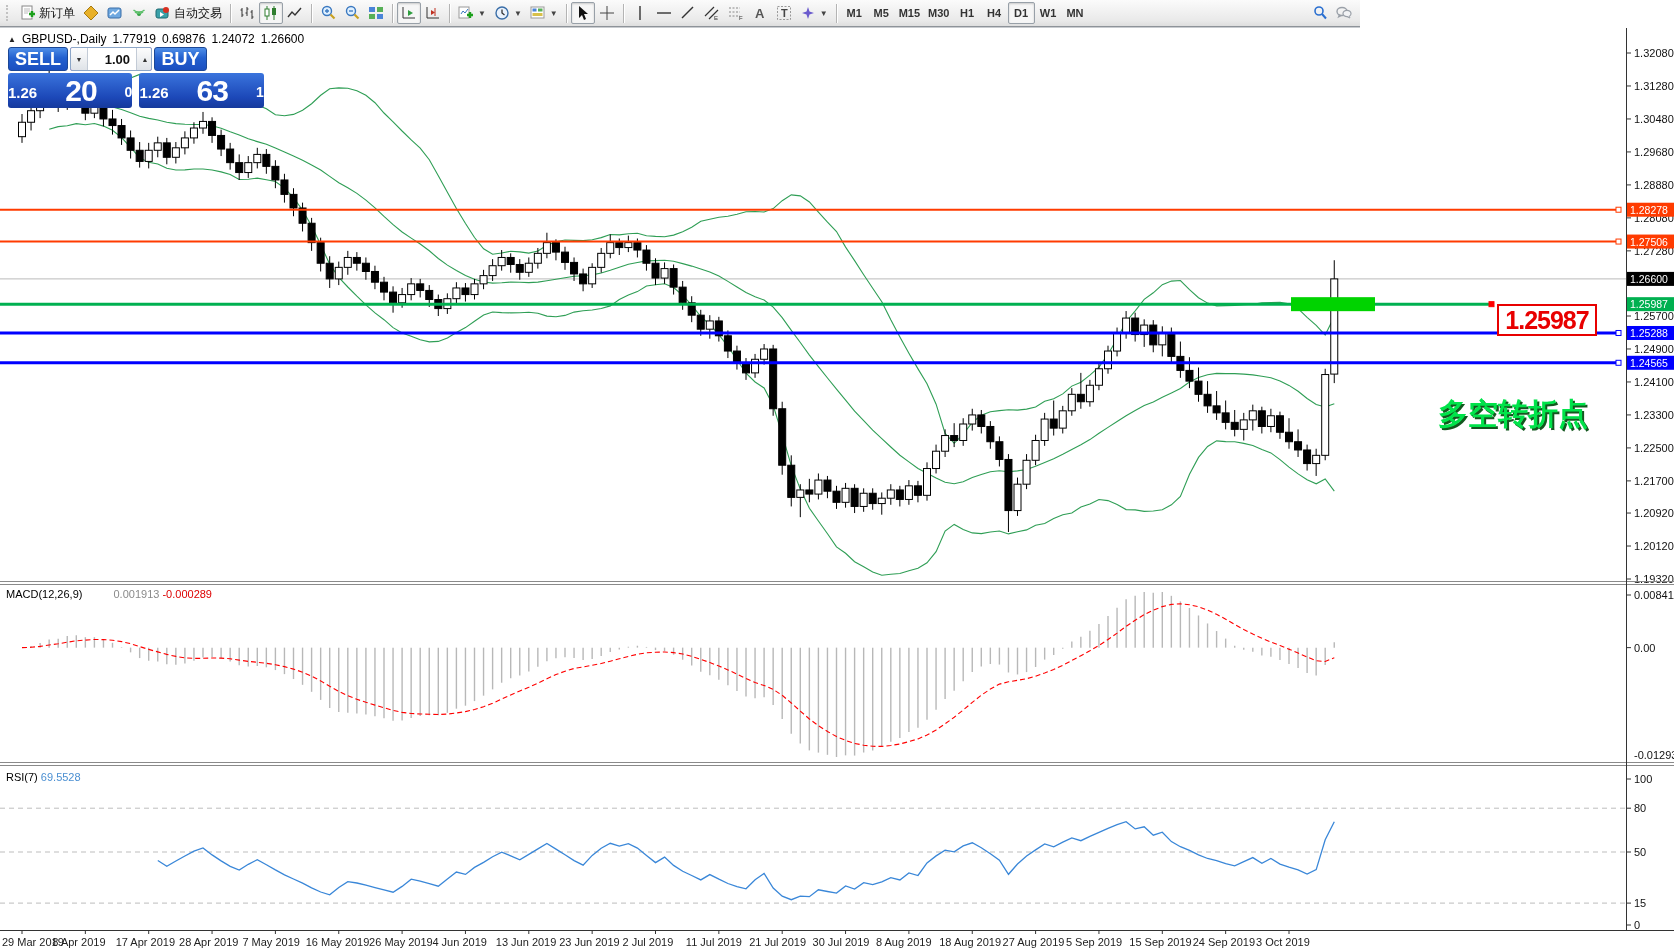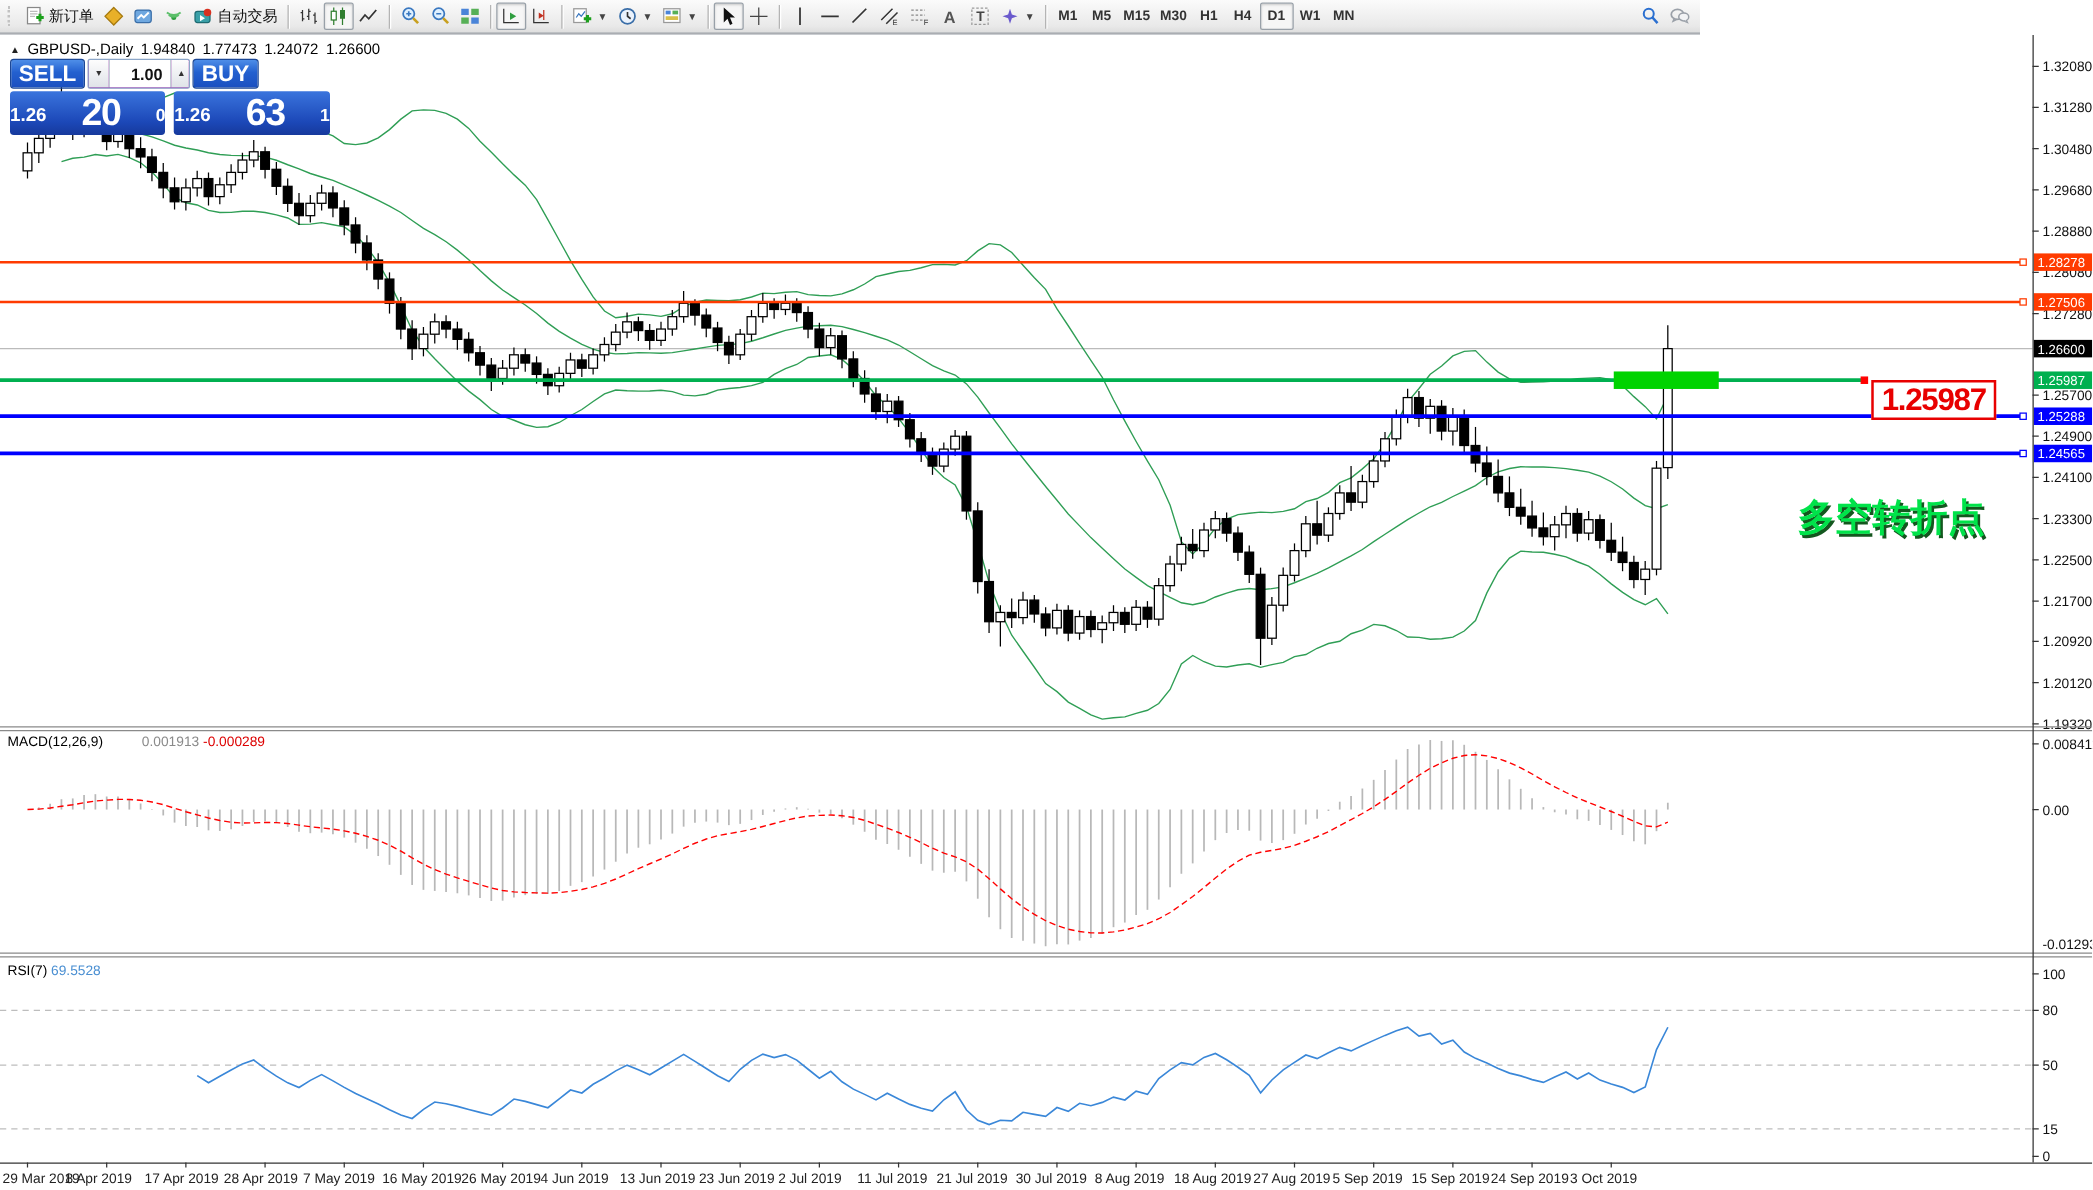--- a/index.html
+++ b/index.html
@@ -890,22 +890,22 @@
         <text x="1129.3000000000002" y="946" font-size="11" font-family="&quot;Liberation Sans&quot;,sans-serif" fill="#222">15 Sep 2019</text>
         <line x1="1225.65" y1="930" x2="1225.65" y2="934" stroke="#333"></line>
         <text x="1192.65" y="946" font-size="11" font-family="&quot;Liberation Sans&quot;,sans-serif" fill="#222">24 Sep 2019</text>
         <line x1="1289" y1="930" x2="1289" y2="934" stroke="#333"></line>
         <text x="1256" y="946" font-size="11" font-family="&quot;Liberation Sans&quot;,sans-serif" fill="#222">3 Oct 2019</text>
       </svg>
 
     <div class="charttitle">
       <span class="tri">▲</span>
       <span>GBPUSD-,Daily</span>
-      <span>1.94840</span>
-      <span>1.77473</span>
+      <span>1.77919</span>
+      <span>0.69876</span>
       <span>1.24072</span>
       <span>1.26600</span>
     </div>
 
     <div class="panel">
       <div class="row1">
         <button class="btn-trade">SELL</button>
         <div class="vol">
           <button class="varr">▼</button>
           <input value="1.00" style="">

